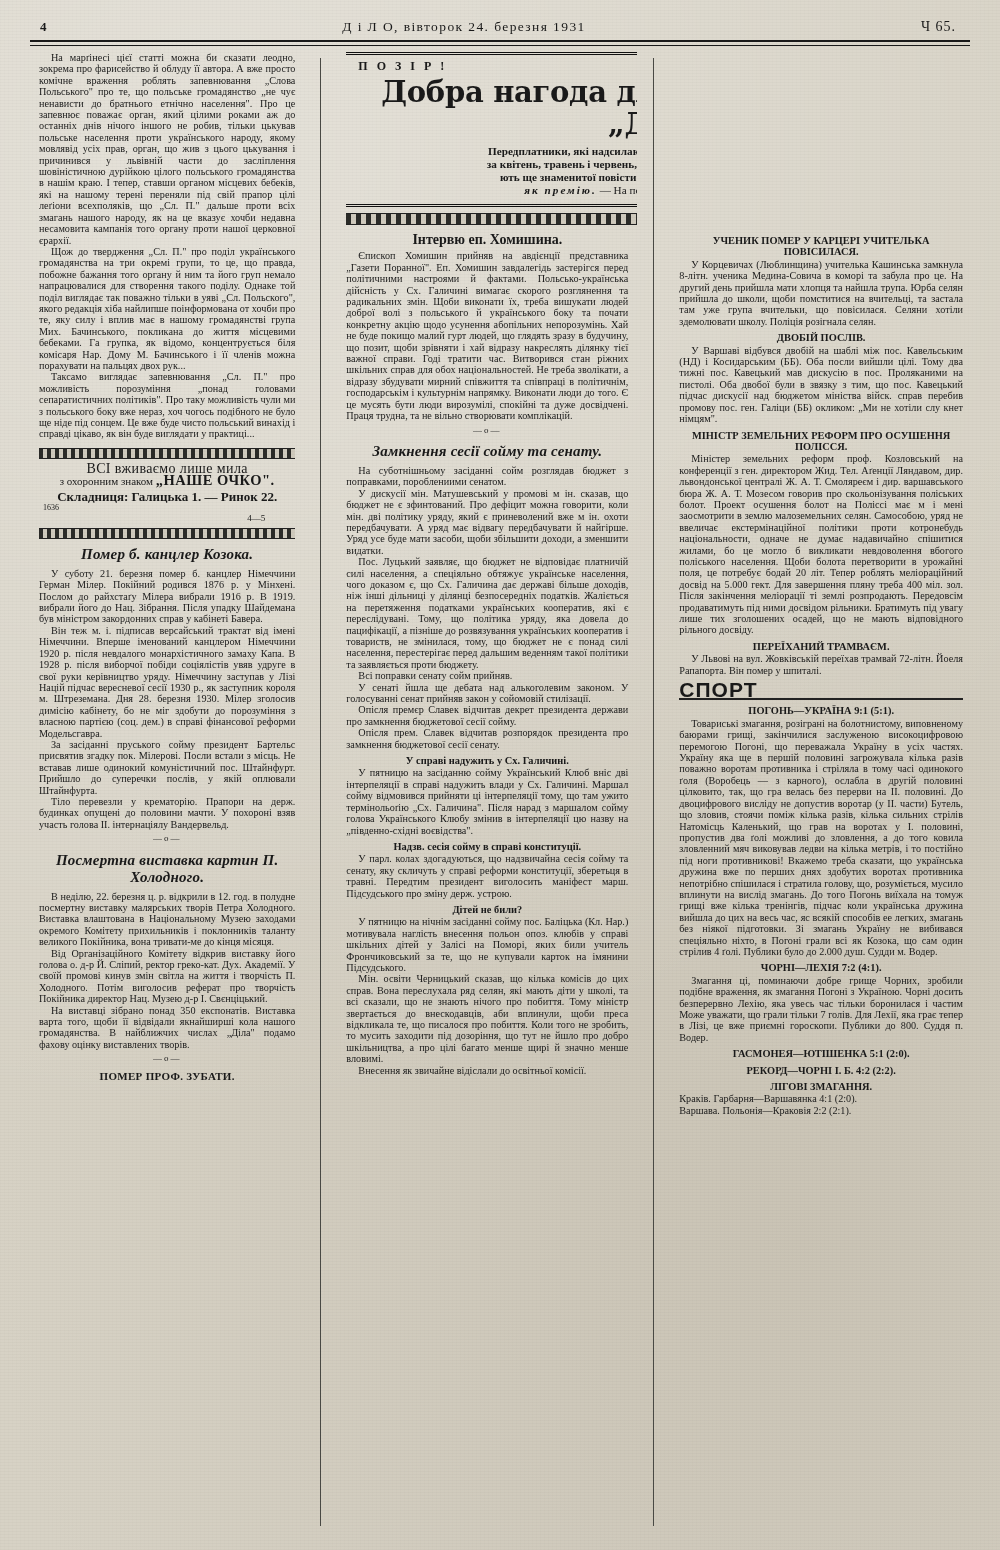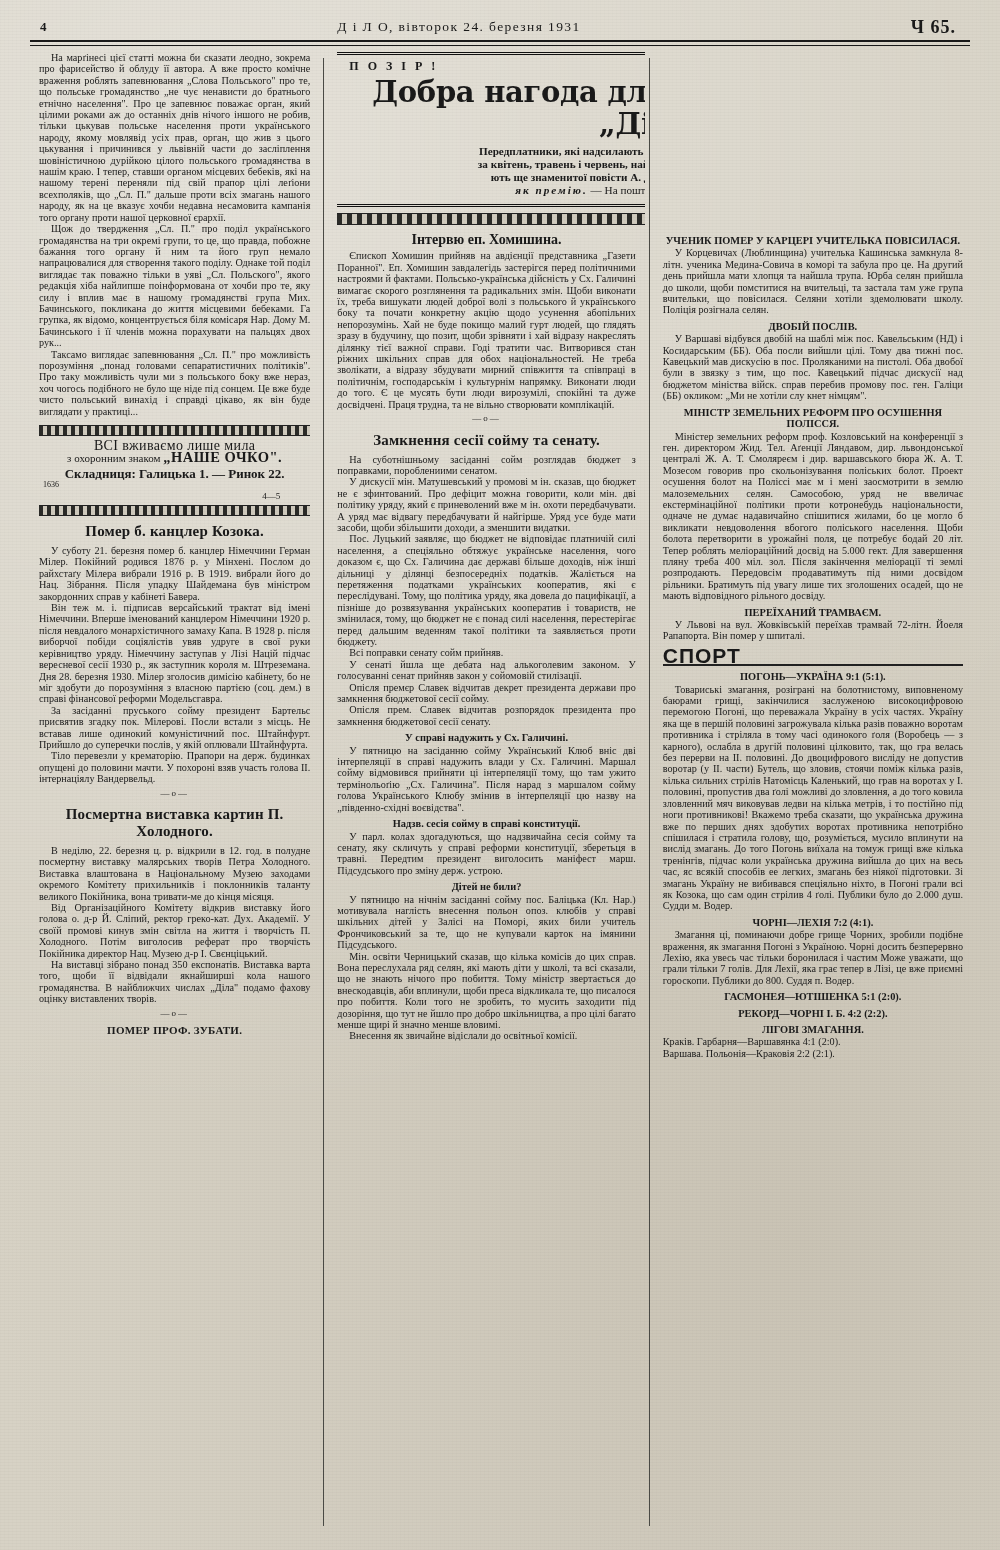--- a/index.html
+++ b/index.html
@@ -28,29 +28,29 @@
   }
   
   .masthead{
     position:absolute;top:14px;left:30px;right:30px;
     height:26px;
     display:flex;align-items:center;justify-content:space-between;
     font-size:13px;letter-spacing:.6px;
   }
   .masthead .pg{font-weight:bold;font-size:13px;padding-left:10px;}
   .masthead .center{font-size:13.5px;letter-spacing:1.4px;}
-  .masthead .issue{font-weight:bold;font-size:18px;padding-right:14px;letter-spacing:1px;margin-left:40px;}
+  .masthead .issue{font-weight:normal;font-size:14px;padding-right:14px;letter-spacing:1px;margin-left:40px;}
   .rule{
     position:absolute;left:30px;right:30px;top:40px;
     border-top:2px solid #1a1a1a;border-bottom:1px solid #1a1a1a;height:3px;
   }
   
   .cols{
     position:absolute;top:52px;left:30px;right:28px;bottom:18px;
-    display:flex;gap:4px;
+    display:flex;gap:16px;
   }
   .col{
     position:relative;
     padding:0 9px;
     font-size:10.2px;
     line-height:11.4px;
     text-align:justify;
     hyphens:auto;
     overflow:hidden;
   }
@@ -85,21 +85,21 @@
   .adsub .sp{letter-spacing:2px;font-style:italic;}
   .checker{
     height:10px;margin:6px 0 2px 0;
     background:
       repeating-linear-gradient(90deg,#2b2b28 0 5px,#cfcabd 5px 10px);
     border-top:1px solid #222;border-bottom:1px solid #222;
   }
   
   h2.head{
     font-size:15px;font-weight:bold;text-align:center;
-    margin:7px 0 5px 0;letter-spacing:.2px;line-height:17px;
+    margin:7px 0 5px 0;letter-spacing:.2px;line-height:17px;font-style:italic;
   }
   h3.sub{
     font-size:11px;font-weight:bold;text-align:center;
     margin:6px 0 2px 0;letter-spacing:.3px;
   }
   h3.subl{
     font-size:10.4px;font-weight:bold;text-align:center;
     margin:5px 0 1px 0;
   }
   .sep{

